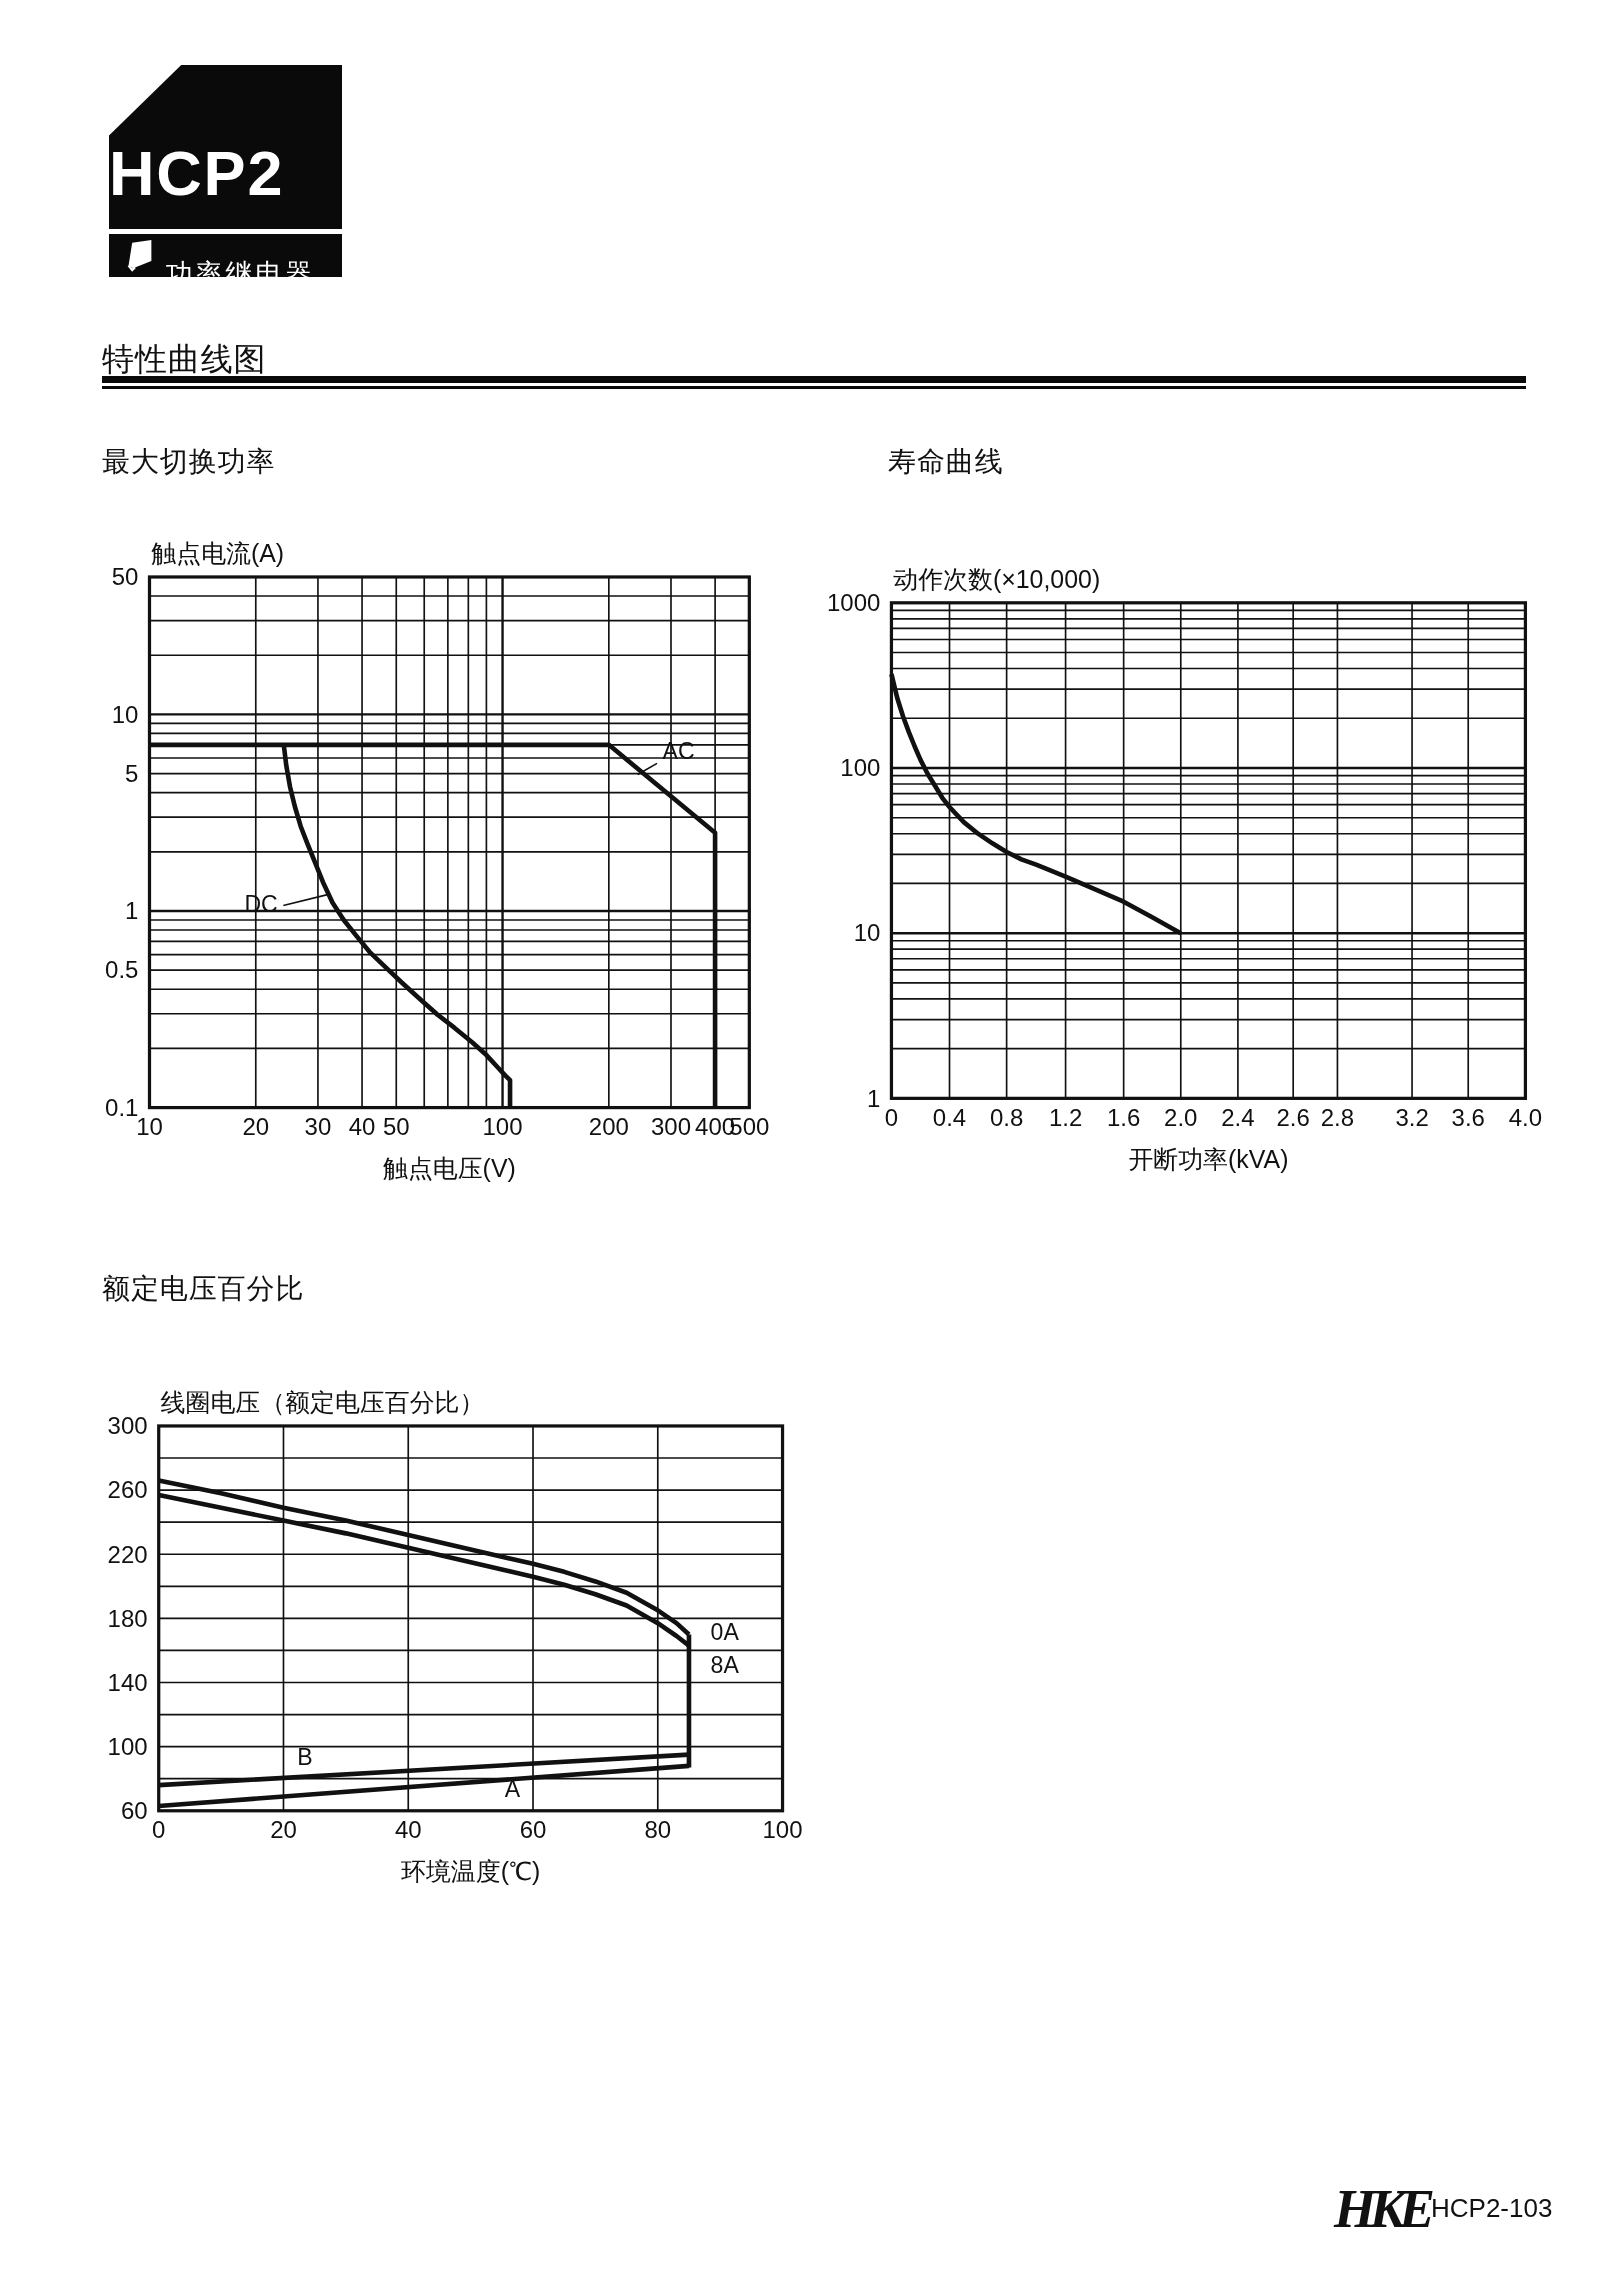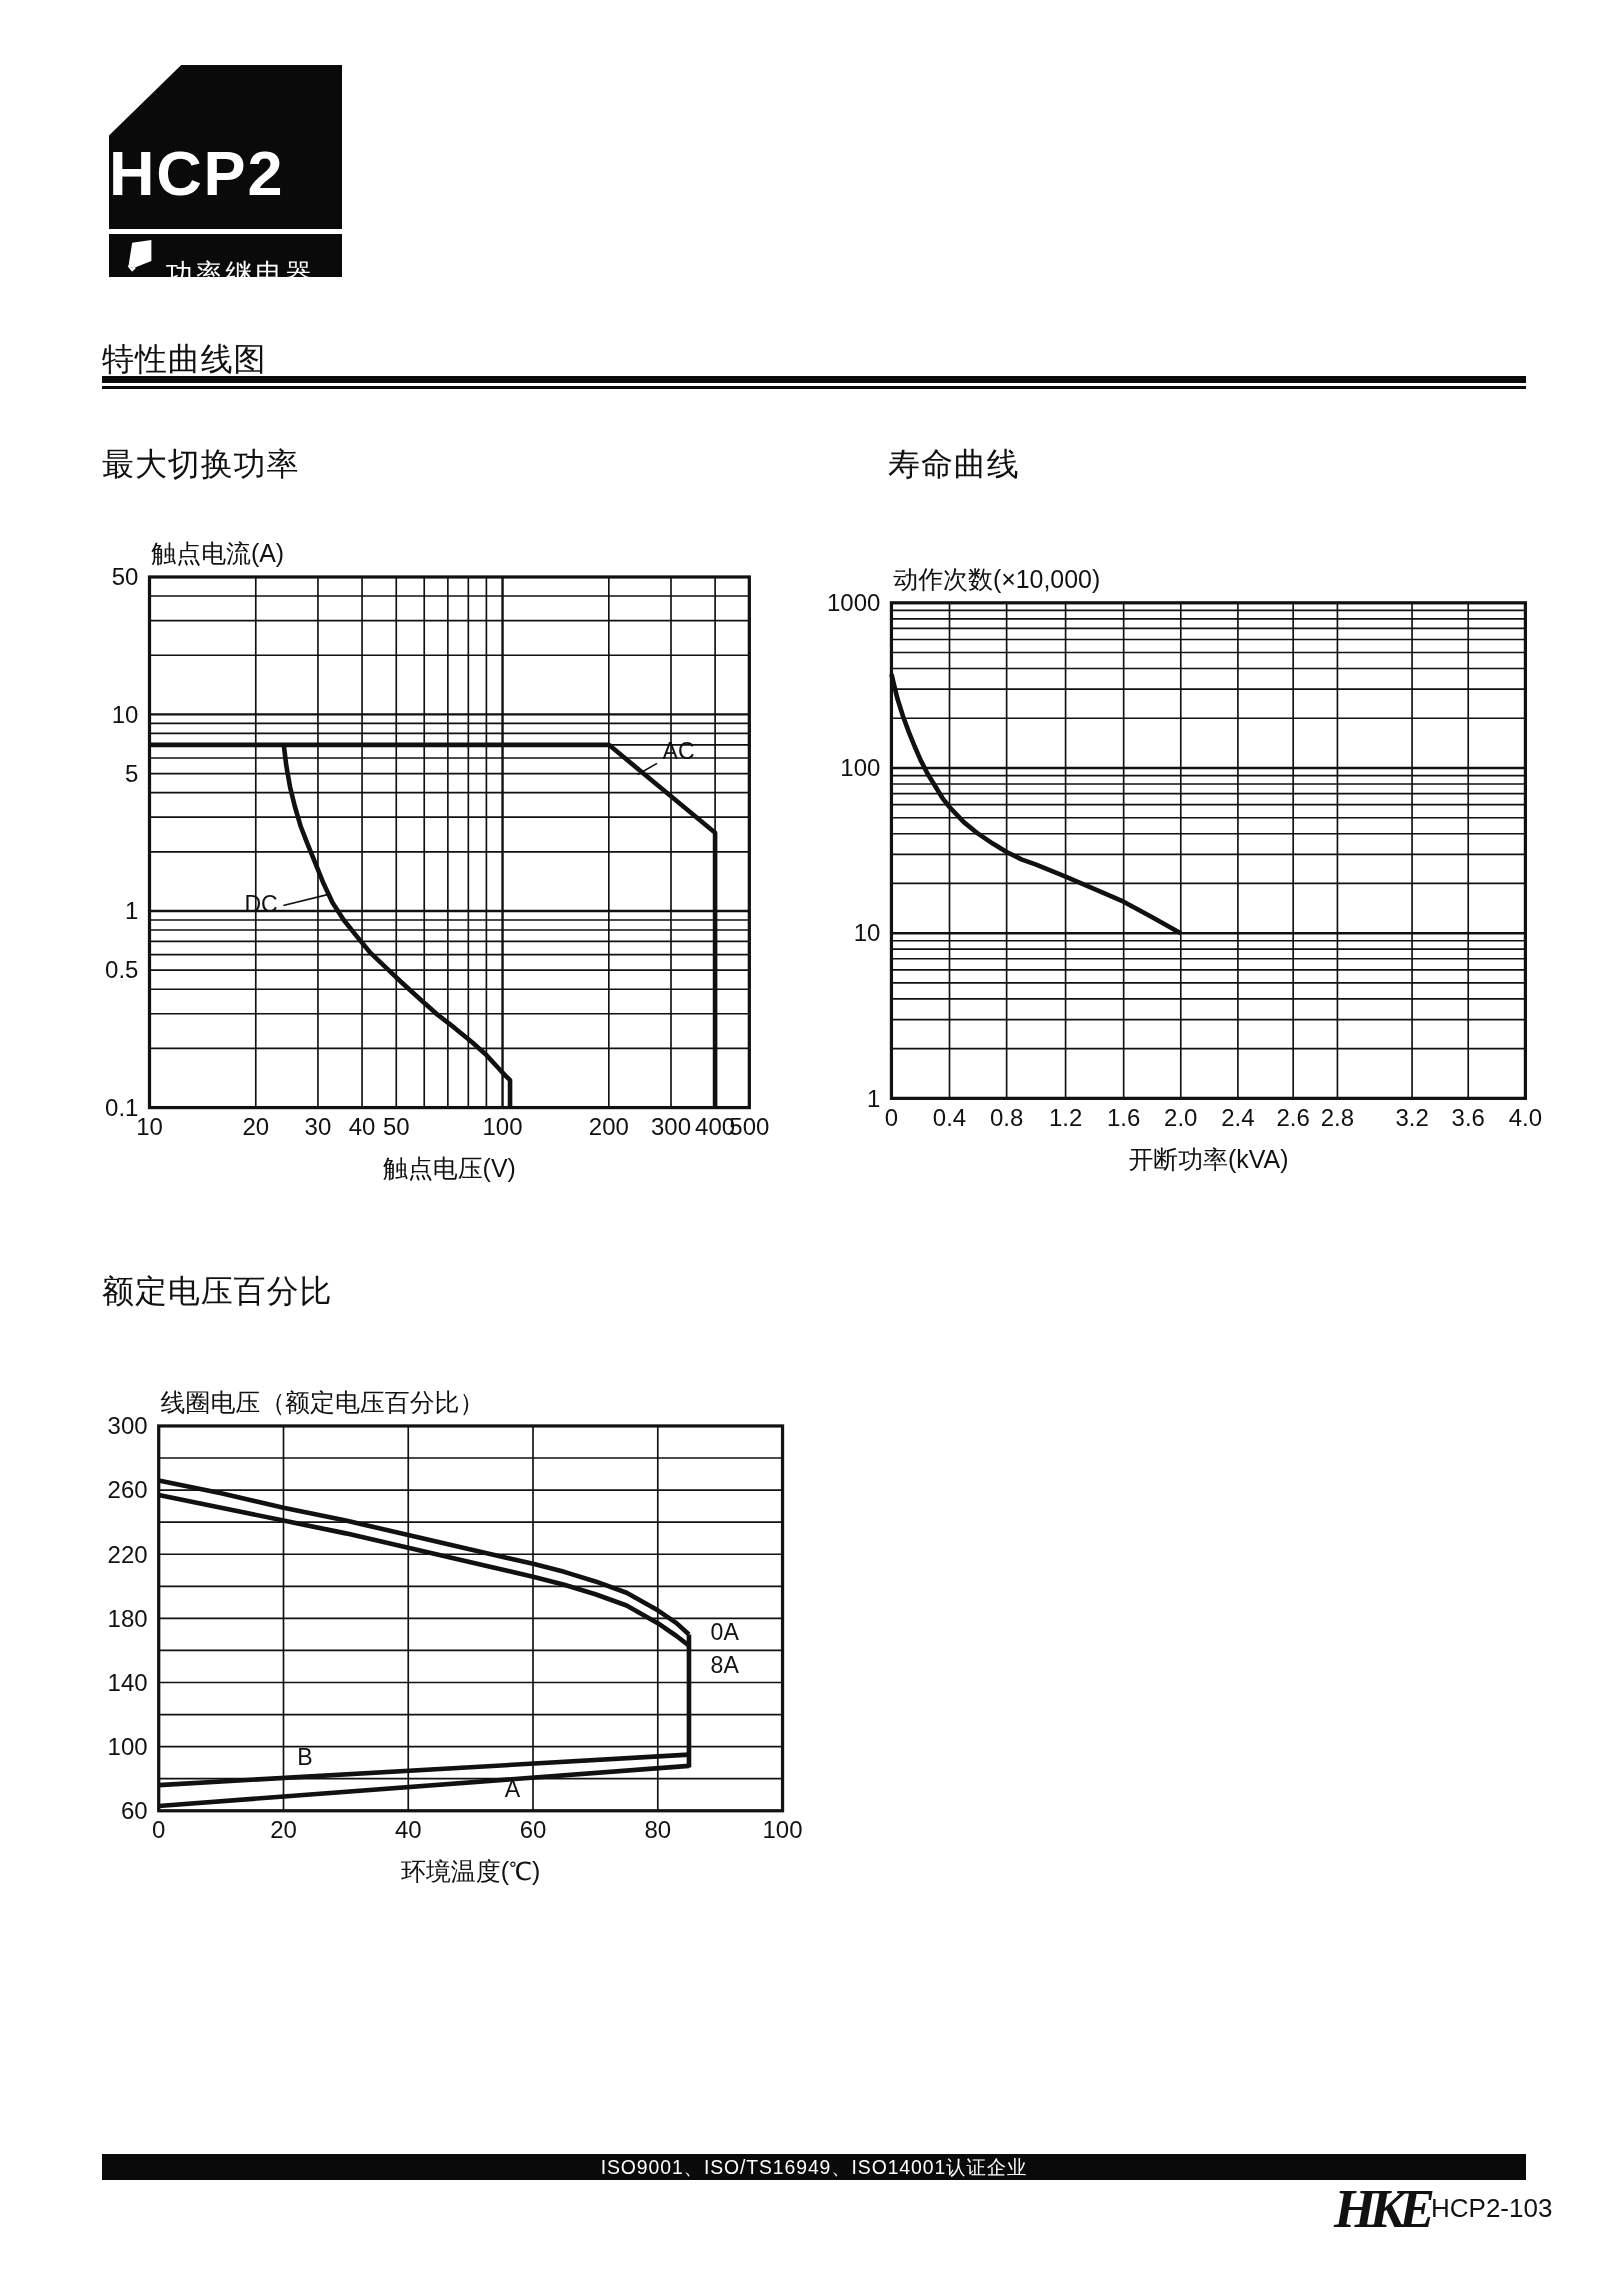--- a/index.html
+++ b/index.html
@@ -12,21 +12,21 @@
   #logo-model{left:109px;top:137px;width:233px;text-align:left;color:#fff;
       font-size:63px;font-weight:bold;letter-spacing:1.8px;}
   #logo-bar{left:109px;top:234px;width:233px;height:43px;background:#0a0a0a;
       display:flex;align-items:center;}
   #logo-bar .cat{color:#fff;font-size:27px;letter-spacing:2.8px;margin-left:11px;margin-top:36px;}
   #relay-icon{width:31px;height:35px;margin-left:14.8px;flex:0 0 auto;}
   
   #sec-title{left:102px;top:338px;font-size:32px;letter-spacing:0.9px;text-align:center;}
   #rule-thick{left:102px;top:376px;width:1424px;height:7.4px;background:#0a0a0a;}
   #rule-thin{left:102px;top:386px;width:1424px;height:2.8px;background:#0a0a0a;}
-  .sub-title{font-size:32px;letter-spacing:0.9px;text-align:right;}
+  .sub-title{font-size:28px;letter-spacing:0.9px;text-align:right;}
   #charts-svg{left:0;top:0;}
   svg{font-family:"Liberation Sans",sans-serif;}
   svg text{fill:#111;}
   
   #notes{left:320px;top:1929px;font-size:25px;line-height:32px;}
   
   #footer-bar{left:102px;top:2154px;width:1424px;height:26px;background:#0a0a0a;
       display:flex;align-items:center;justify-content:center;}
   #footer-bar span{color:#fff;font-size:19.4px;letter-spacing:0.9px;}
   #brand-mark{left:1334px;top:2178px;width:106px;font-family:"Liberation Serif",serif;
@@ -225,20 +225,17 @@
         <path d="M172.0 1934.2 L746.6 1901.2" fill="none" stroke="#111" stroke-width="5" stroke-linejoin="round" stroke-linecap="butt"></path>
         <path d="M172.0 1956.8 L746.6 1913.3" fill="none" stroke="#111" stroke-width="5" stroke-linejoin="round" stroke-linecap="butt"></path>
         <text x="770" y="1777" text-anchor="start" font-size="25">0A</text>
         <text x="770" y="1813" text-anchor="start" font-size="25">8A</text>
         <text x="322" y="1912" text-anchor="start" font-size="25">B</text>
         <text x="547" y="1947" text-anchor="start" font-size="25">A</text>
       </g>
     </svg>
 
 
-  <div class="abs" id="footer-bar">
-    <span>ISO9001、ISO/TS16949、ISO14001认证企业</span>
-  </div>
   <div class="abs" id="brand-mark">HKE</div>
   <div class="abs" id="page-code">HCP2-103</div>
 
 </div>
 
 
 </body></html>

